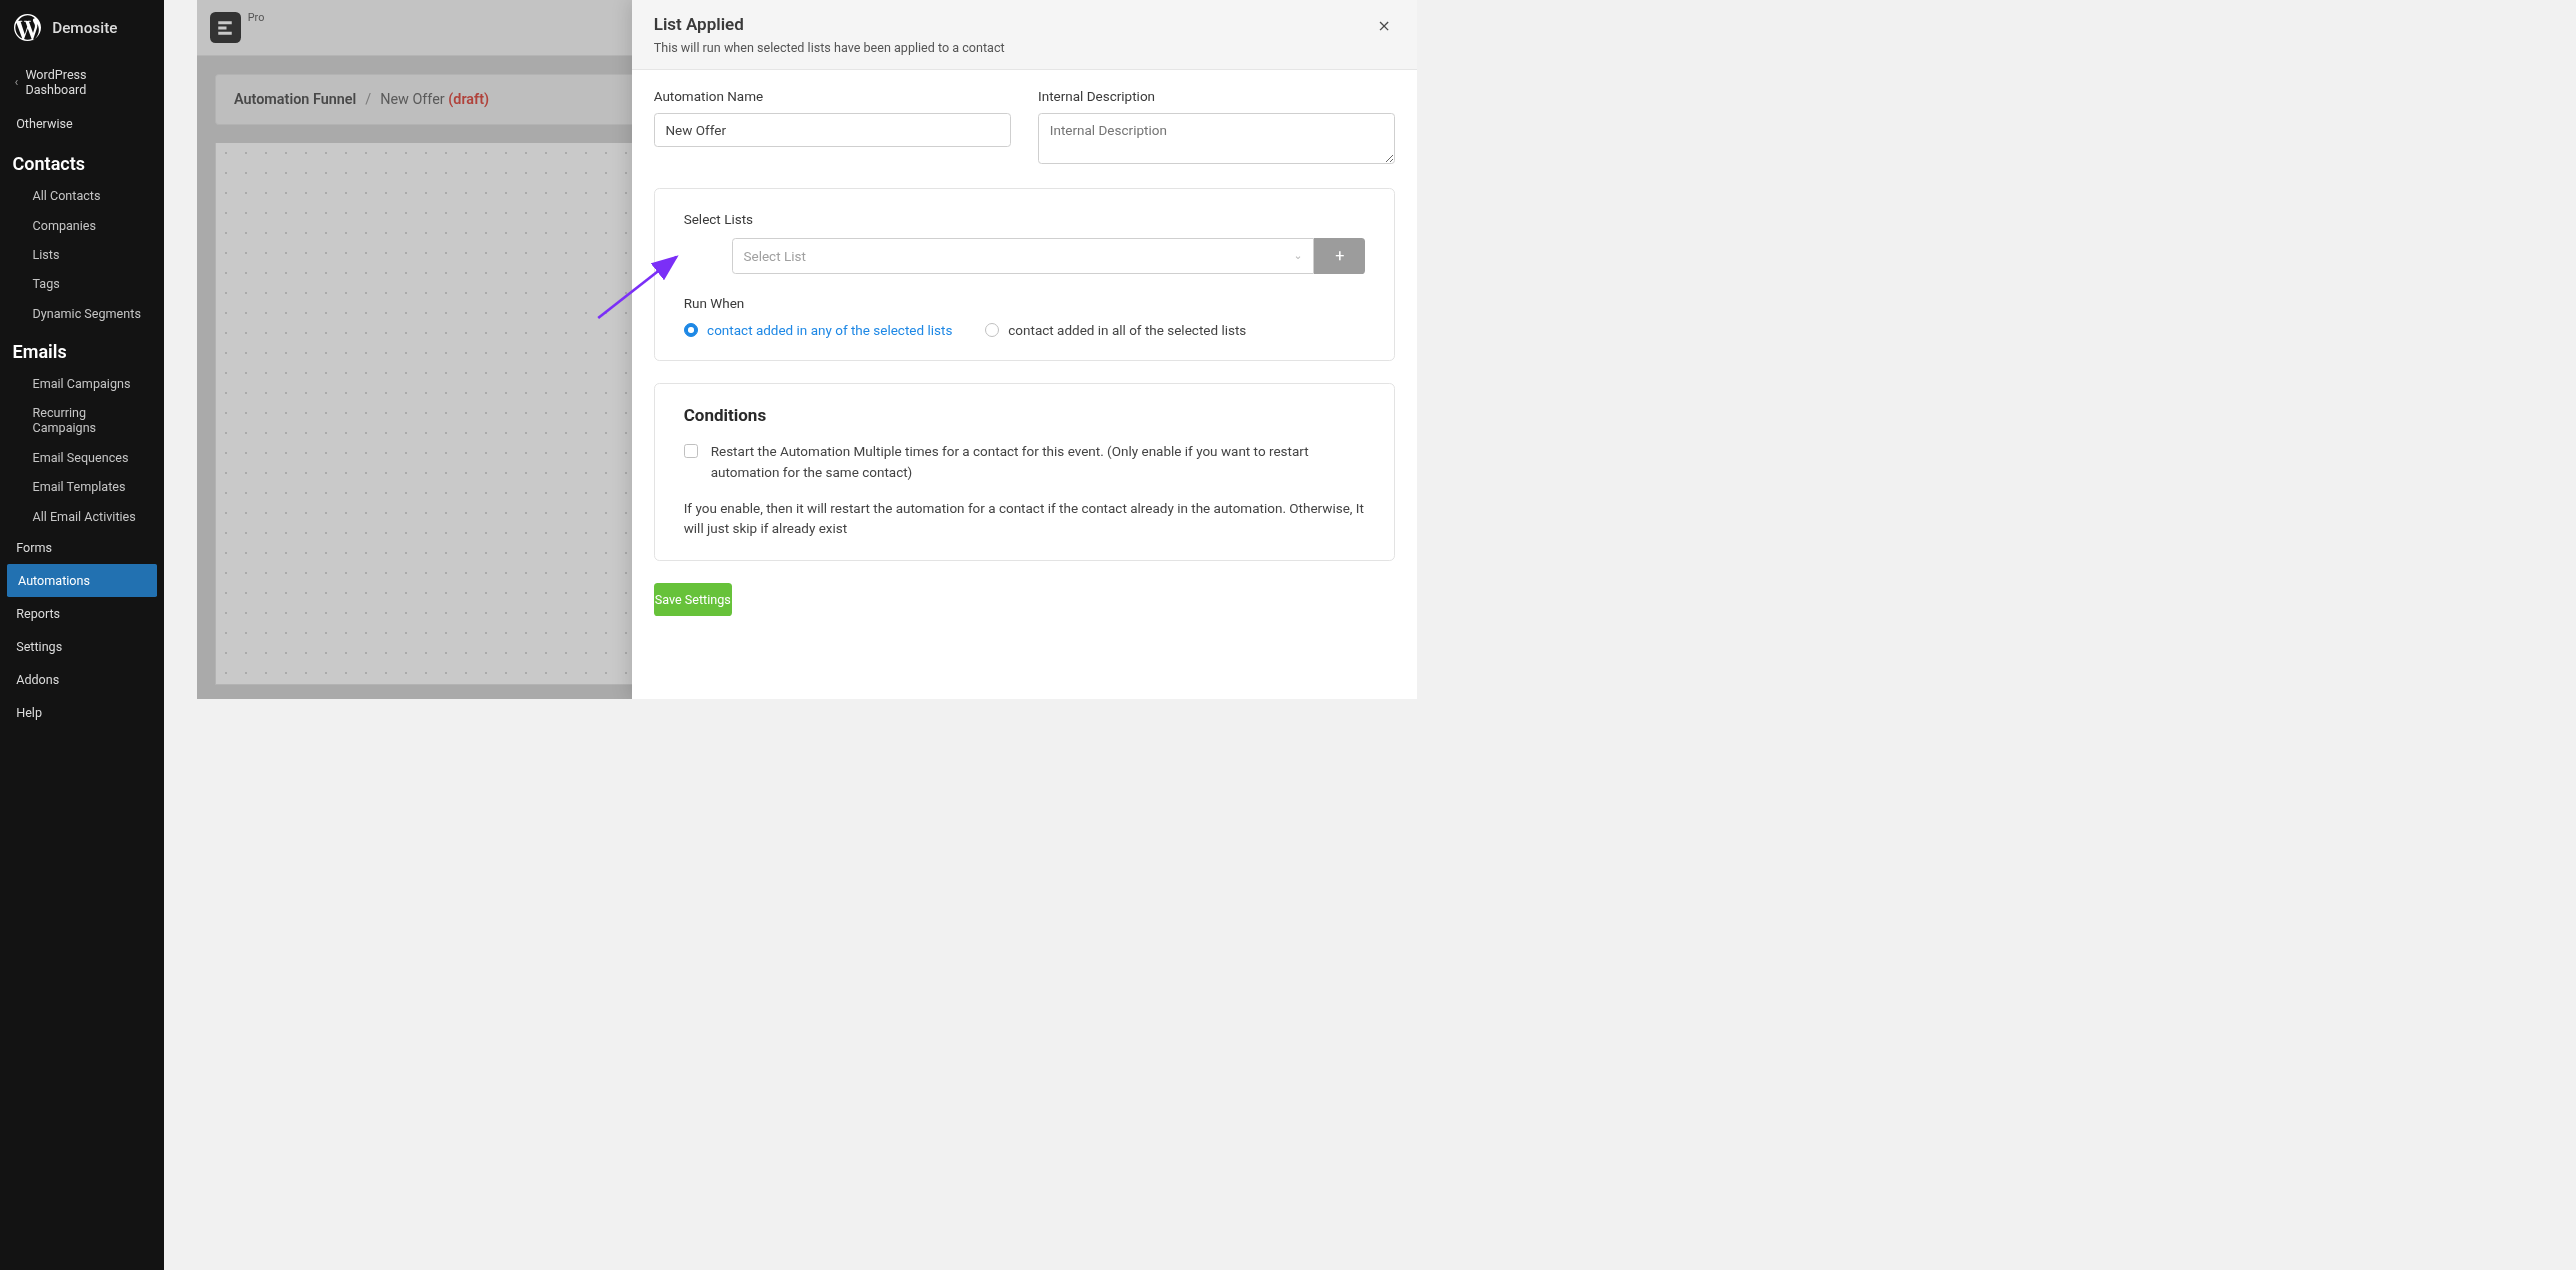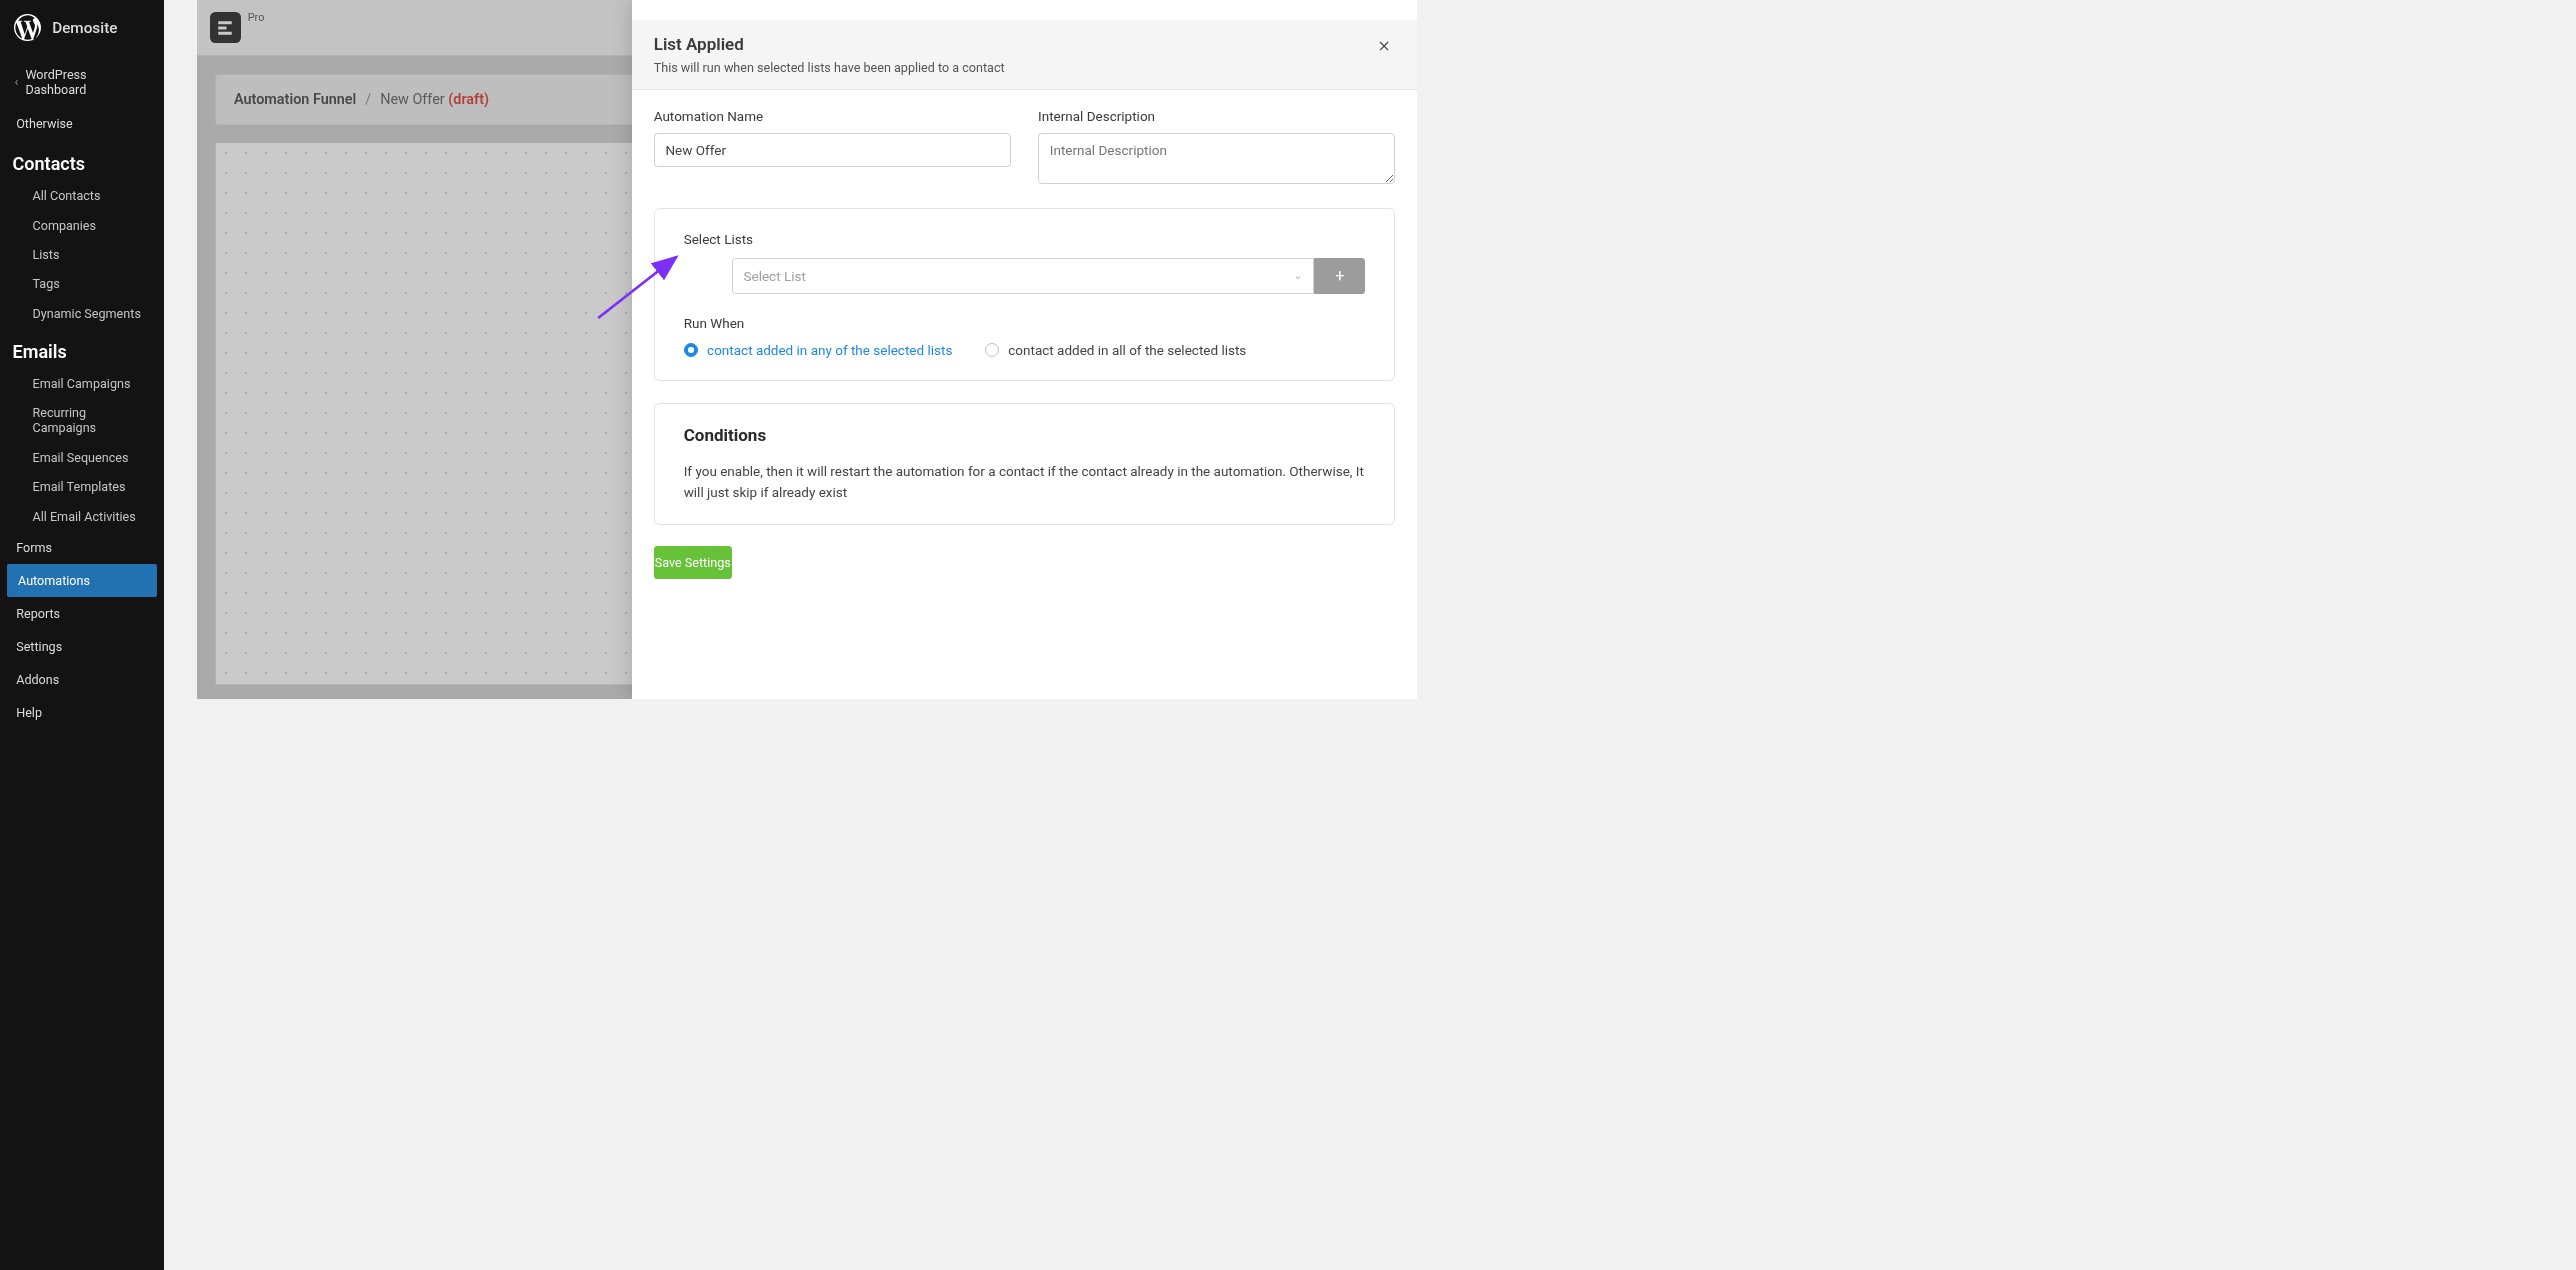--- a/index.html
+++ b/index.html
@@ -197,21 +197,20 @@
       overflow-y: auto;
     }
     
     .panel-header {
       background: #f5f5f5;
       padding: 14.4px 21.7px;
       border-bottom: 0.9px solid #e5e5e5;
       display: flex;
       justify-content: space-between;
       align-items: flex-start;
-      margin-top: 20px;
     }
     
     .panel-title {
       font-size: 17px;
       font-weight: 600;
       color: #3a3a3a;
       margin-bottom: 5.4px;
     }
     
     .panel-subtitle {
@@ -523,20 +522,24 @@
         </div>
         <div class="radio-option">
           <div class="radio-circle"></div>
           <span class="radio-label">contact added in all of the selected lists</span>
         </div>
       </div>
     </div>
     
     <div class="card">
       <div class="conditions-title">Conditions</div>
+      <div class="checkbox-row">
+        <div class="checkbox-box"></div>
+        <div class="checkbox-label">Restart the Automation Multiple times for a contact for this event. (Only enable if you want to restart automation for the same contact)</div>
+      </div>
       <div class="helper-text">If you enable, then it will restart the automation for a contact if the contact already in the automation. Otherwise, It will just skip if already exist</div>
     </div>
     
     <button class="save-btn">Save Settings</button>
   </div>
 </div>
 
 <svg class="arrow" width="99" height="81" viewBox="0 0 110 90">
   <defs>
     <marker id="arrowhead" markerWidth="10" markerHeight="8" refX="9" refY="4" orient="auto">

